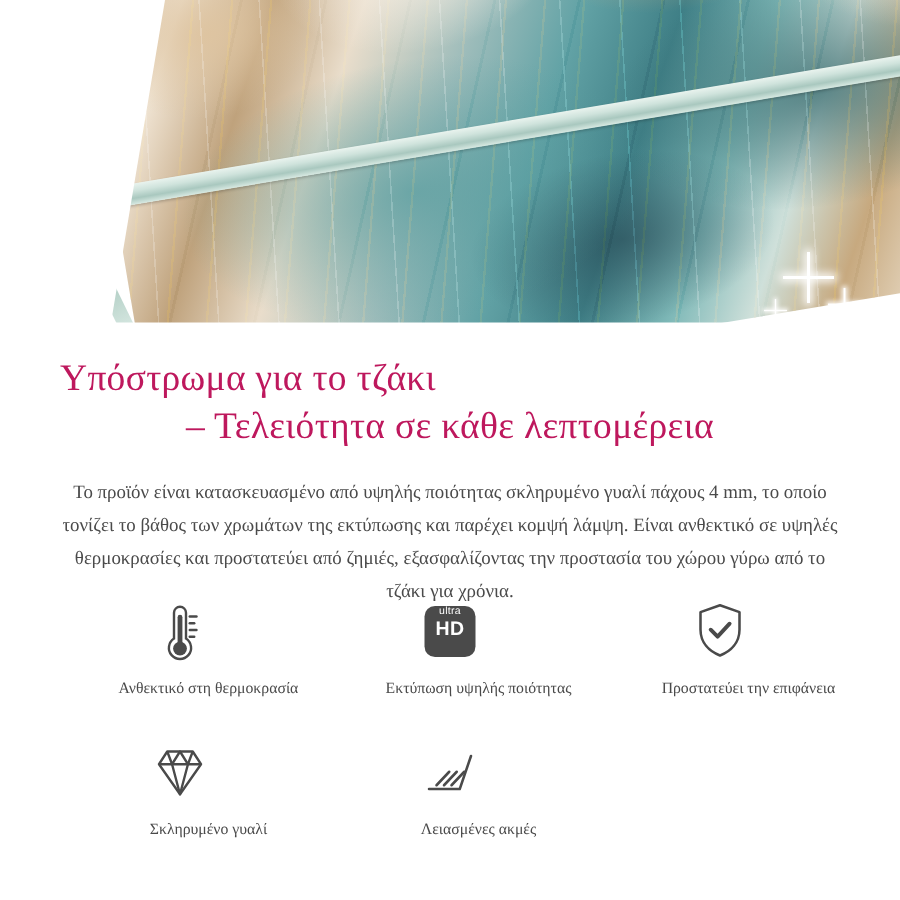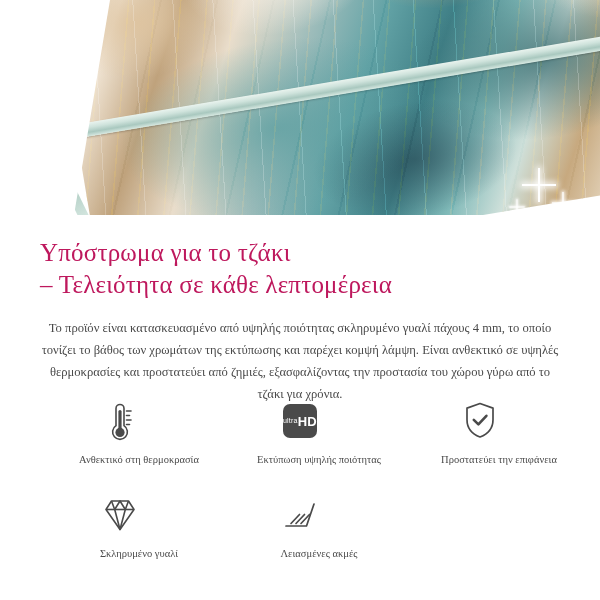--- a/index.html
+++ b/index.html
@@ -134,21 +134,21 @@
   }
   .headline {
     margin: 22px 40px 0 40px;
     font-family: "Liberation Serif", serif;
     font-size: 25px;
     line-height: 32px;
     color: #be185d;
     font-weight: 400;
     letter-spacing: 0.2px;
   }
-  .headline .line2 { display: block; }
+  .headline .line2 { display: block; text-align: center; }
   .body-copy {
     margin: 16px 40px 0 40px;
     width: 520px;
     font-family: "Liberation Serif", serif;
     font-size: 12.6px;
     line-height: 22px;
     color: #4a4a4a;
     text-align: center;
   }
 
@@ -184,21 +184,21 @@
     max-width: 170px;
     margin-left: 38px;
   }
   .hd-badge {
     width: 34px;
     height: 34px;
     border-radius: 7px;
     background: #4a4a4a;
     color: #ffffff;
     display: flex;
-    flex-direction: row;
+    flex-direction: column;
     align-items: center;
     justify-content: flex-start;
     font-family: "Liberation Sans", sans-serif;
     line-height: 1;
   }
   .hd-badge .hd-top {
     font-size: 7px;
     letter-spacing: 0.2px;
     margin-bottom: 1px;
   }

